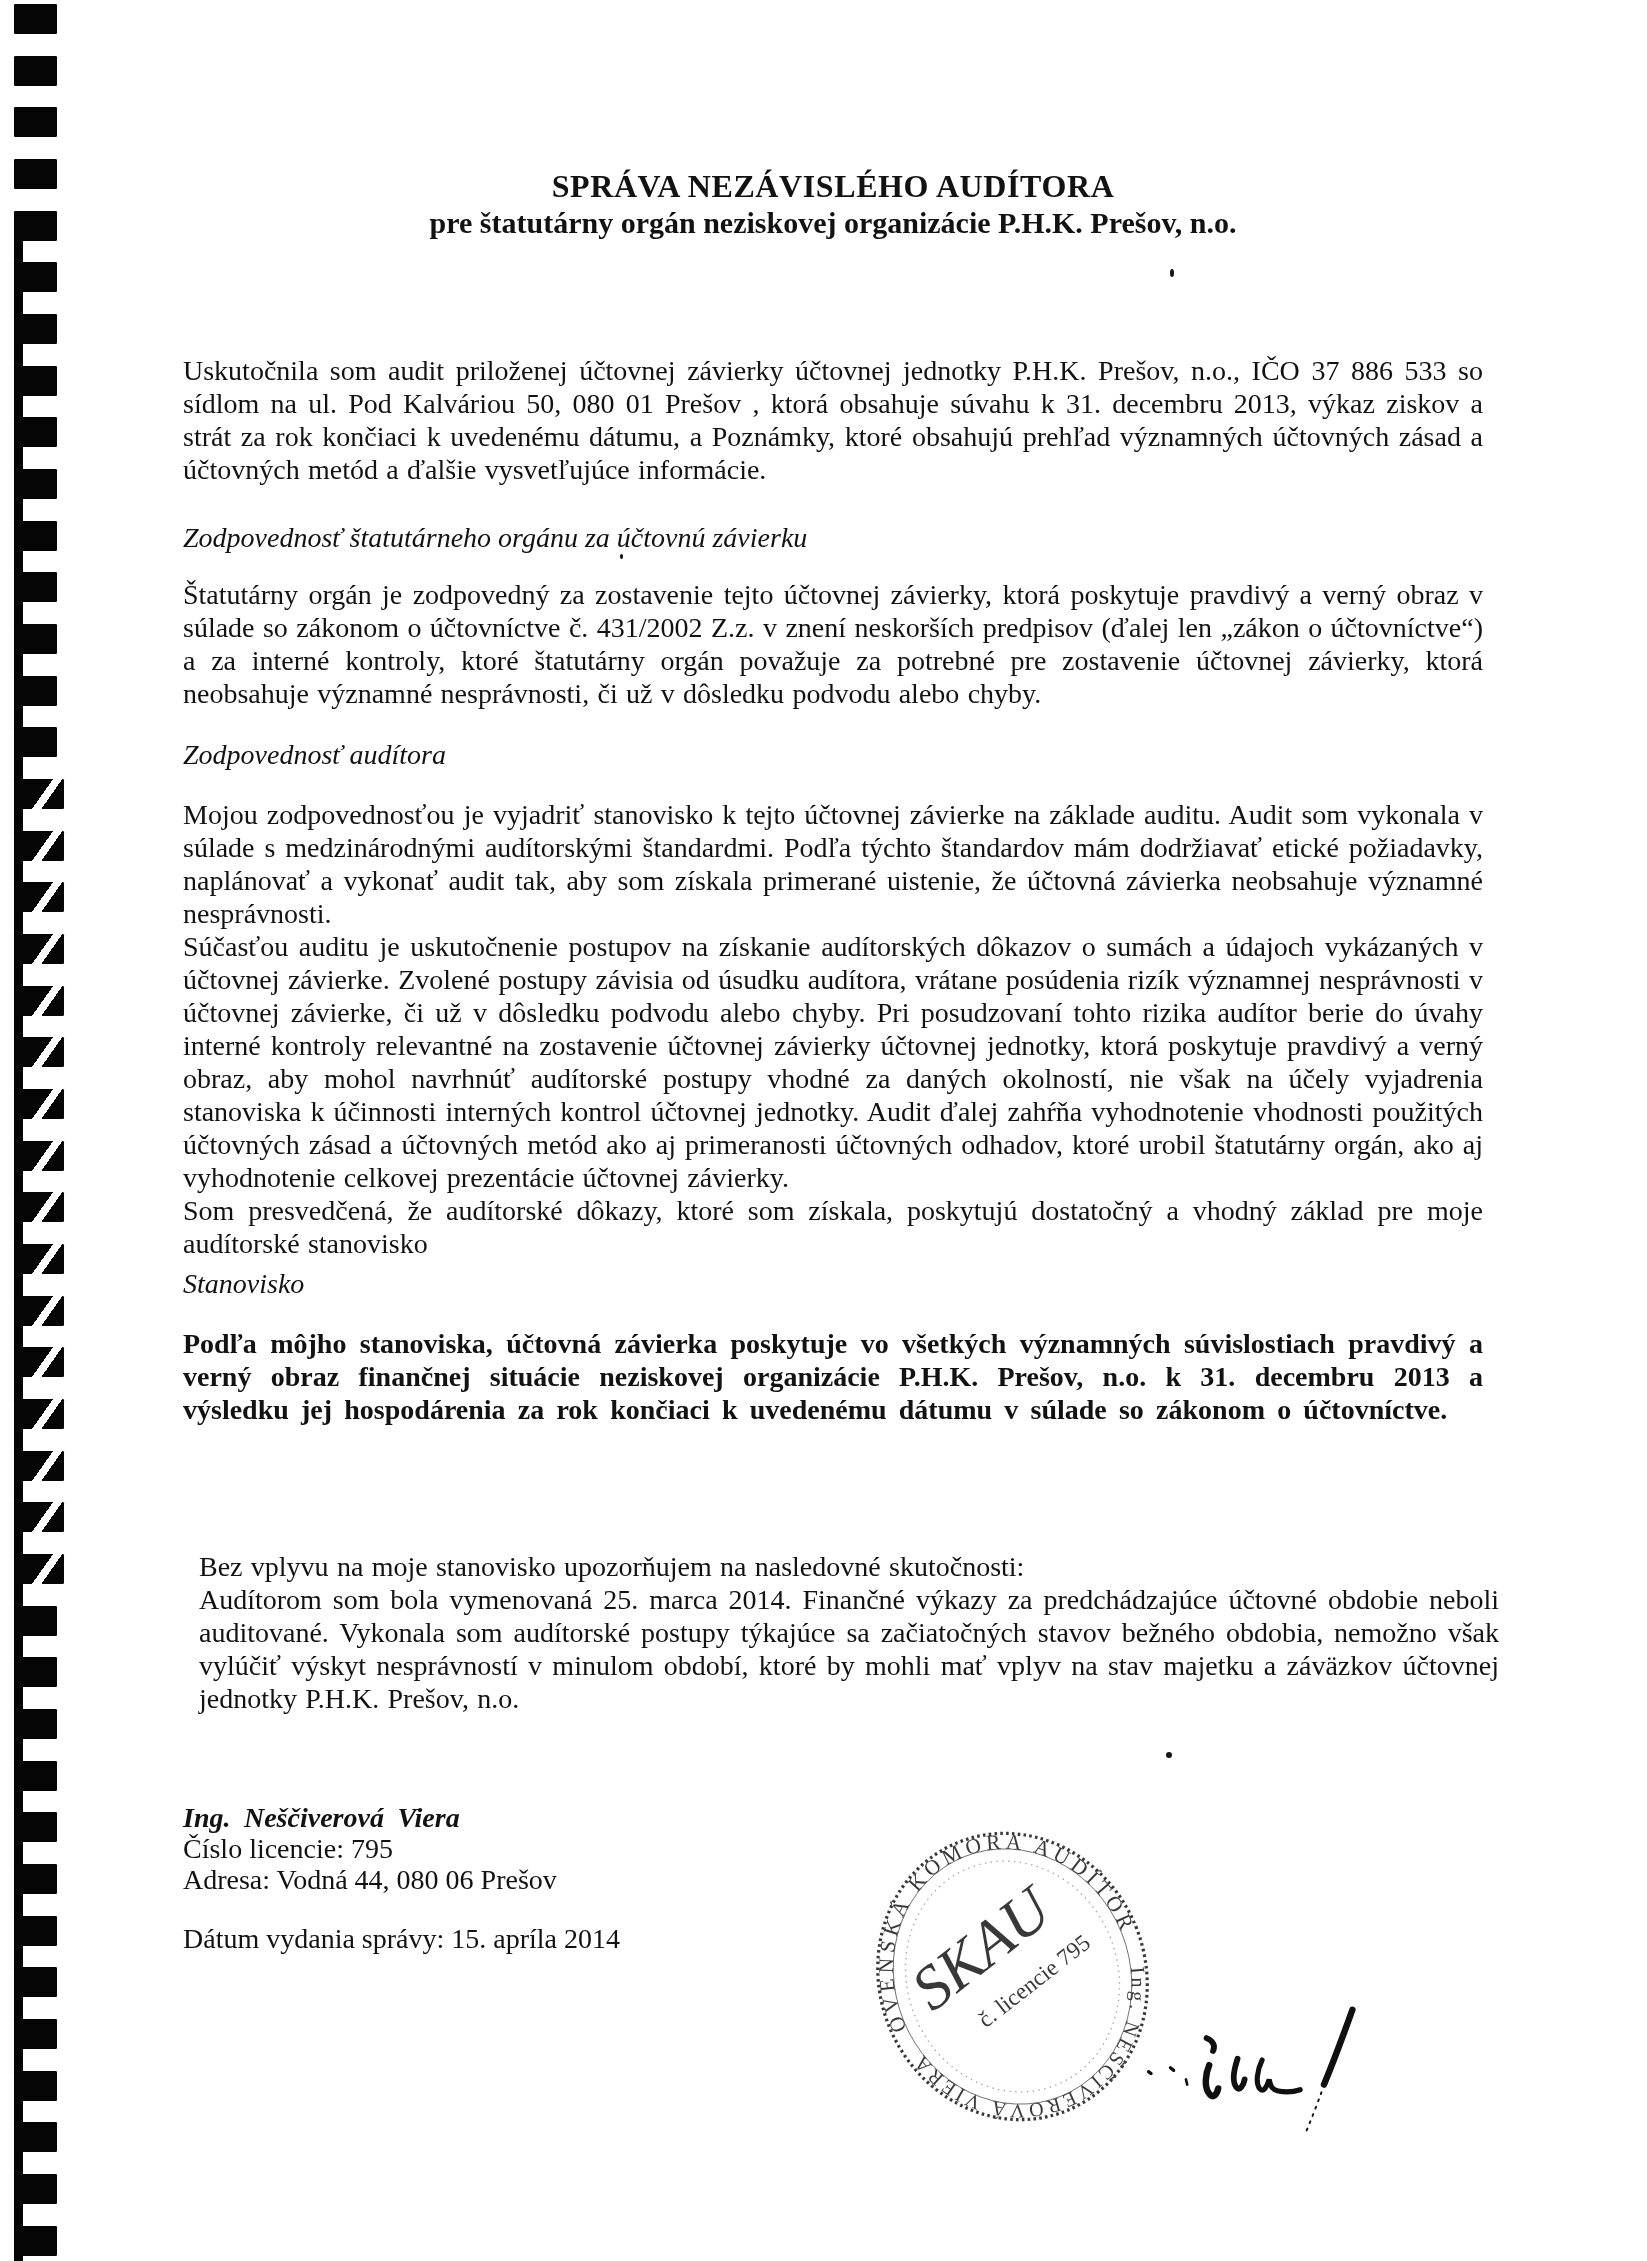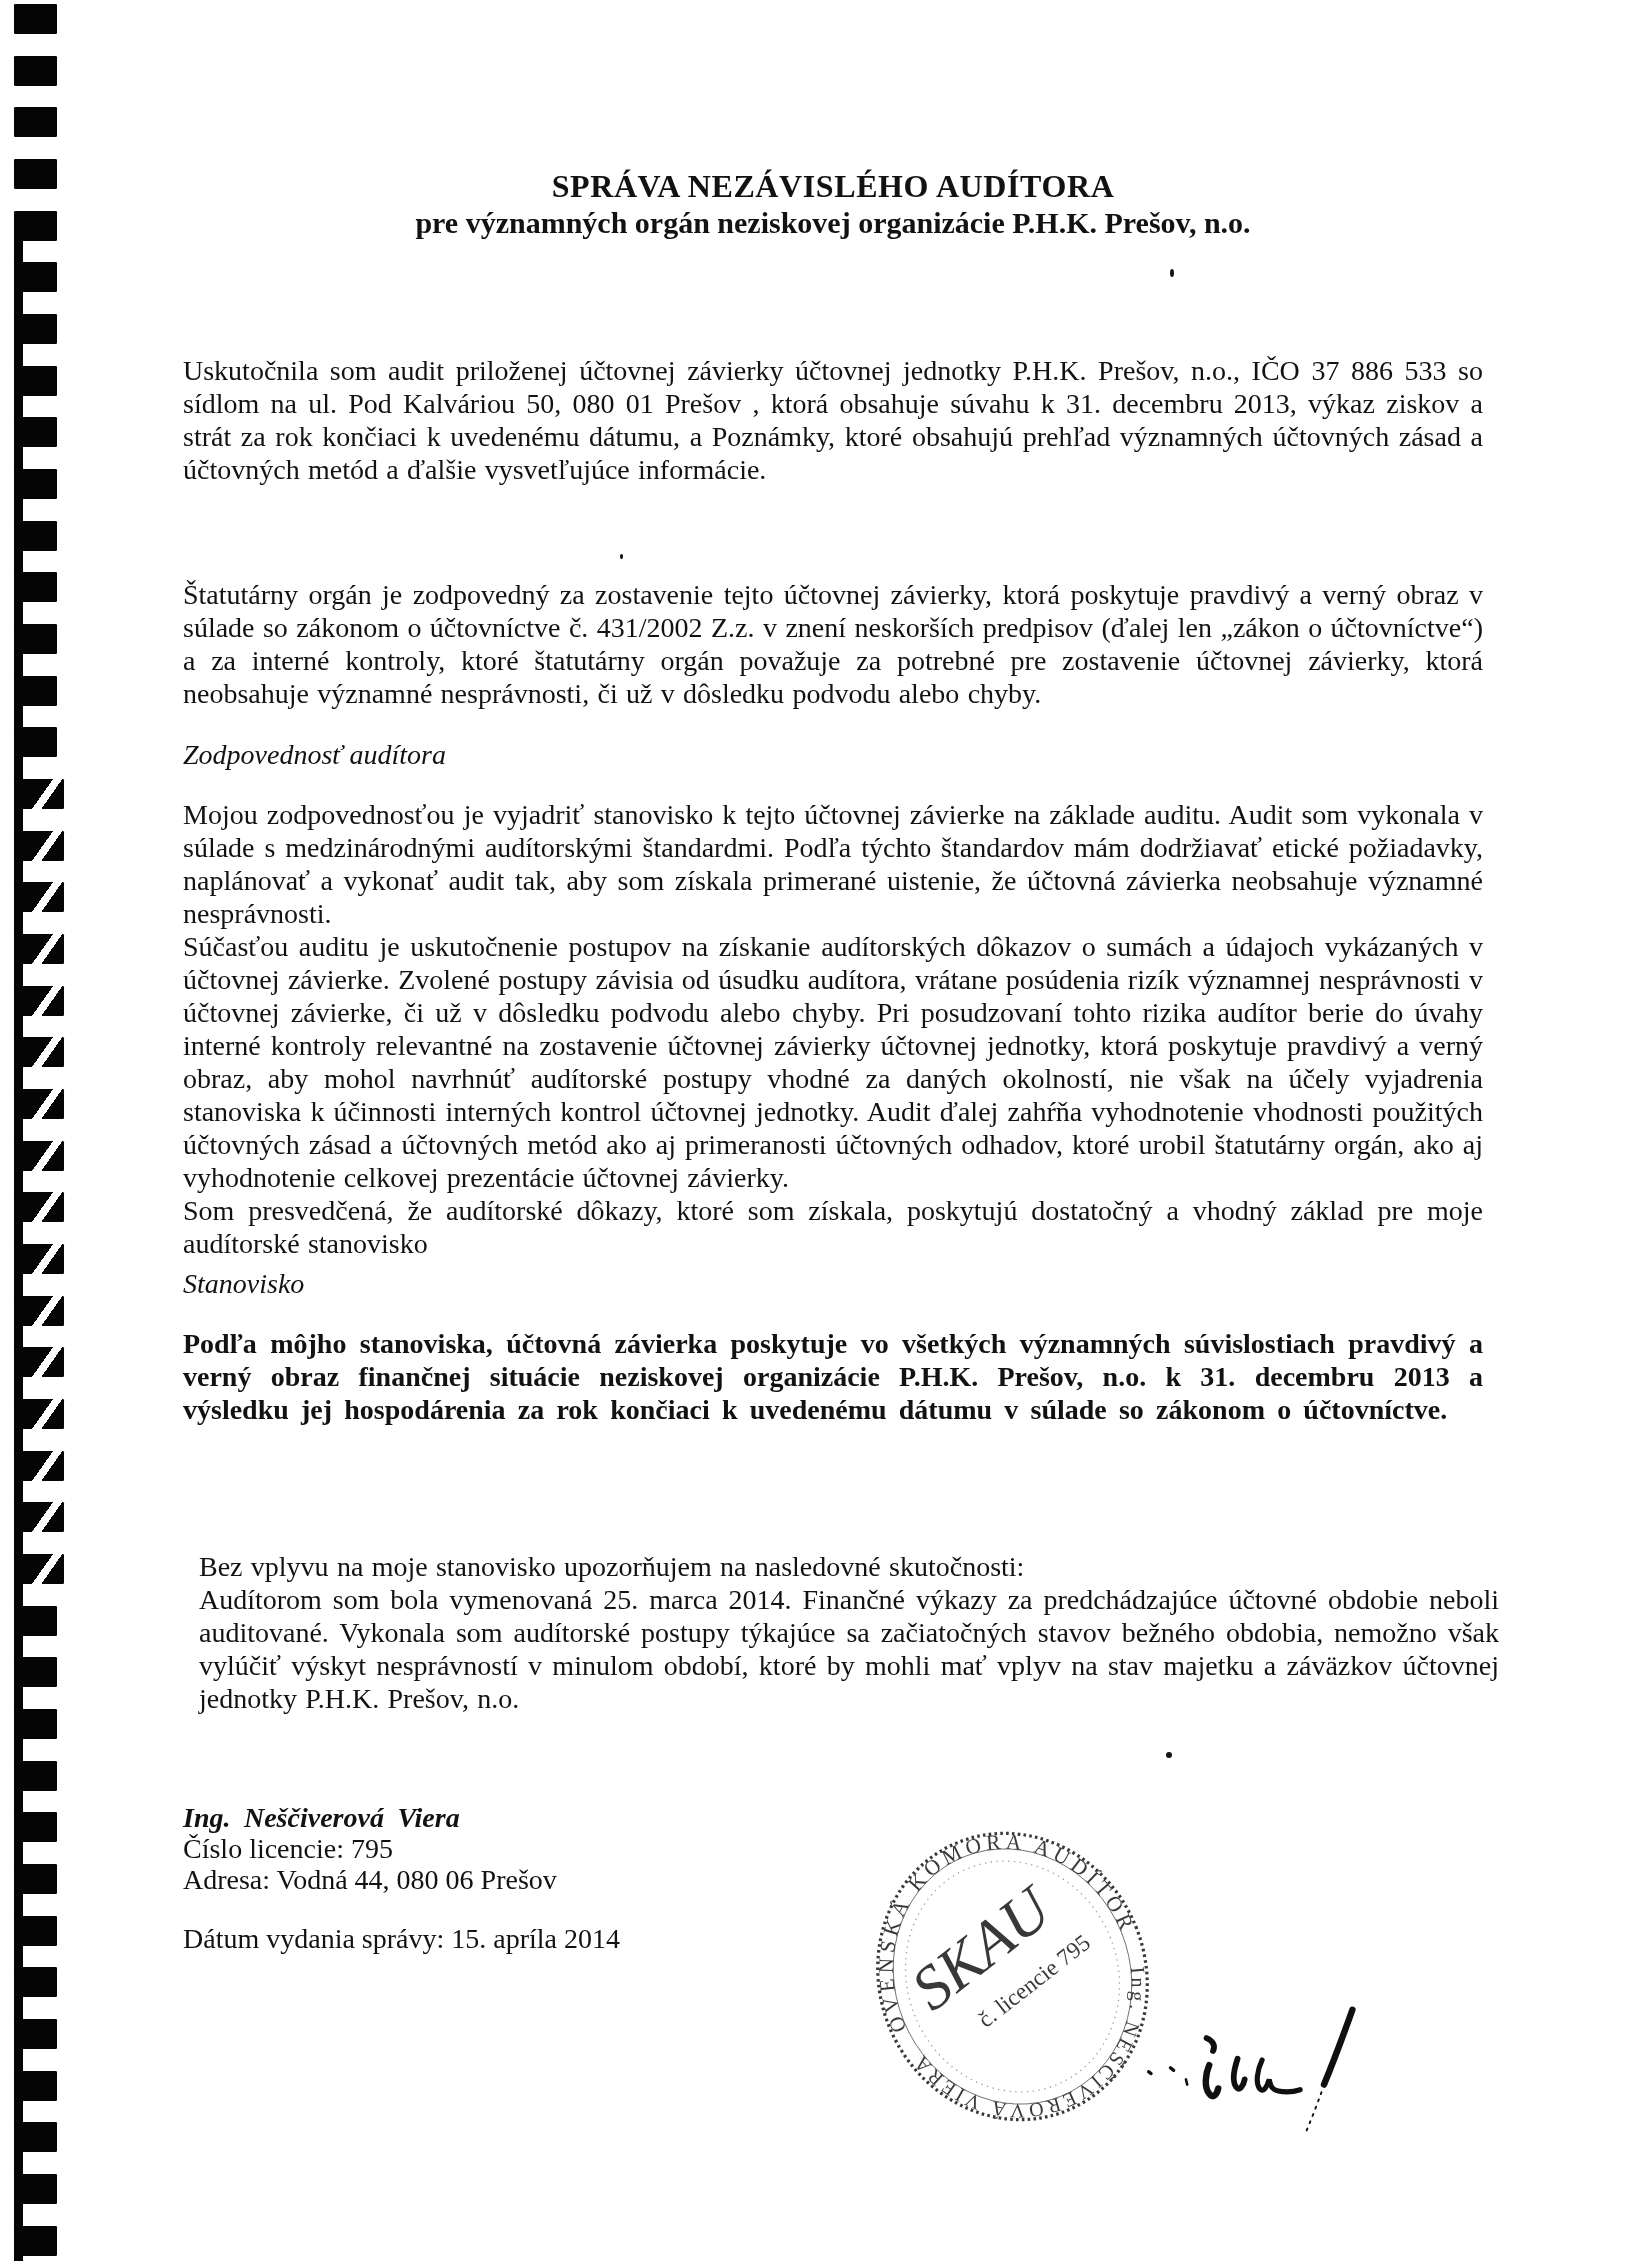--- a/index.html
+++ b/index.html
@@ -83,27 +83,30 @@
       <div class="tooth" style="top: 1967px; width: 43px;"></div>
       <div class="tooth" style="top: 2019px; width: 43px;"></div>
       <div class="tooth" style="top: 2071px; width: 43px;"></div>
       <div class="tooth" style="top: 2122px; width: 43px;"></div>
       <div class="tooth" style="top: 2174px; width: 43px;"></div>
       <div class="tooth" style="top: 2226px; width: 43px;"></div>
     </div>
 
   <div class="block" style="top:168px;">
     <div class="title1">SPRÁVA NEZÁVISLÉHO AUDÍTORA</div>
-    <div class="title2">pre významných orgán neziskovej organizácie P.H.K. Prešov, n.o.</div>
+    <div class="title2">pre štatutárny orgán neziskovej organizácie P.H.K. Prešov, n.o.</div>
   </div>
 
   <div class="block" style="top:354px;">
     <div class="para">Uskutočnila som audit priloženej účtovnej závierky účtovnej jednotky P.H.K. Prešov, n.o., IČO 37 886 533 so sídlom na ul. Pod Kalváriou 50, 080 01 Prešov , ktorá obsahuje súvahu k  31. decembru 2013, výkaz ziskov a strát za rok končiaci k uvedenému dátumu, a Poznámky, ktoré obsahujú prehľad významných účtovných zásad a účtovných metód a ďalšie vysvetľujúce informácie.</div>
   </div>
 
+  <div class="block" style="top:521px;">
+    <div class="heading">Zodpovednosť štatutárneho orgánu za účtovnú závierku</div>
+  </div>
   <div class="block" style="top:578px;">
     <div class="para">Štatutárny orgán je zodpovedný za zostavenie tejto účtovnej závierky, ktorá poskytuje pravdivý a verný obraz v súlade so zákonom o účtovníctve č. 431/2002 Z.z. v znení neskorších predpisov (ďalej len „zákon o účtovníctve“) a za interné kontroly, ktoré štatutárny orgán považuje za potrebné pre zostavenie účtovnej závierky, ktorá neobsahuje významné nesprávnosti, či už v dôsledku podvodu alebo chyby.</div>
   </div>
 
   <div class="block" style="top:738px;">
     <div class="heading">Zodpovednosť audítora</div>
   </div>
   <div class="block" style="top:798px;">
     <div class="para">Mojou zodpovednosťou je vyjadriť stanovisko k tejto účtovnej závierke na základe  auditu. Audit som vykonala v súlade s medzinárodnými audítorskými štandardmi. Podľa týchto štandardov mám dodržiavať etické požiadavky, naplánovať a vykonať audit tak, aby som získala primerané uistenie, že účtovná závierka neobsahuje významné nesprávnosti.</div>
     <div class="para">Súčasťou auditu je uskutočnenie postupov na získanie audítorských dôkazov o sumách a údajoch vykázaných v účtovnej závierke. Zvolené postupy závisia od úsudku audítora, vrátane posúdenia rizík významnej nesprávnosti v účtovnej závierke, či už v dôsledku podvodu alebo chyby. Pri posudzovaní tohto rizika audítor berie do úvahy interné kontroly relevantné na zostavenie účtovnej závierky účtovnej jednotky, ktorá poskytuje pravdivý a verný obraz, aby mohol navrhnúť audítorské postupy vhodné za daných okolností, nie však na účely vyjadrenia stanoviska k účinnosti interných kontrol účtovnej jednotky. Audit ďalej zahŕňa vyhodnotenie vhodnosti použitých účtovných zásad a účtovných metód ako aj primeranosti účtovných odhadov, ktoré urobil štatutárny orgán, ako aj vyhodnotenie celkovej prezentácie účtovnej závierky.</div>

